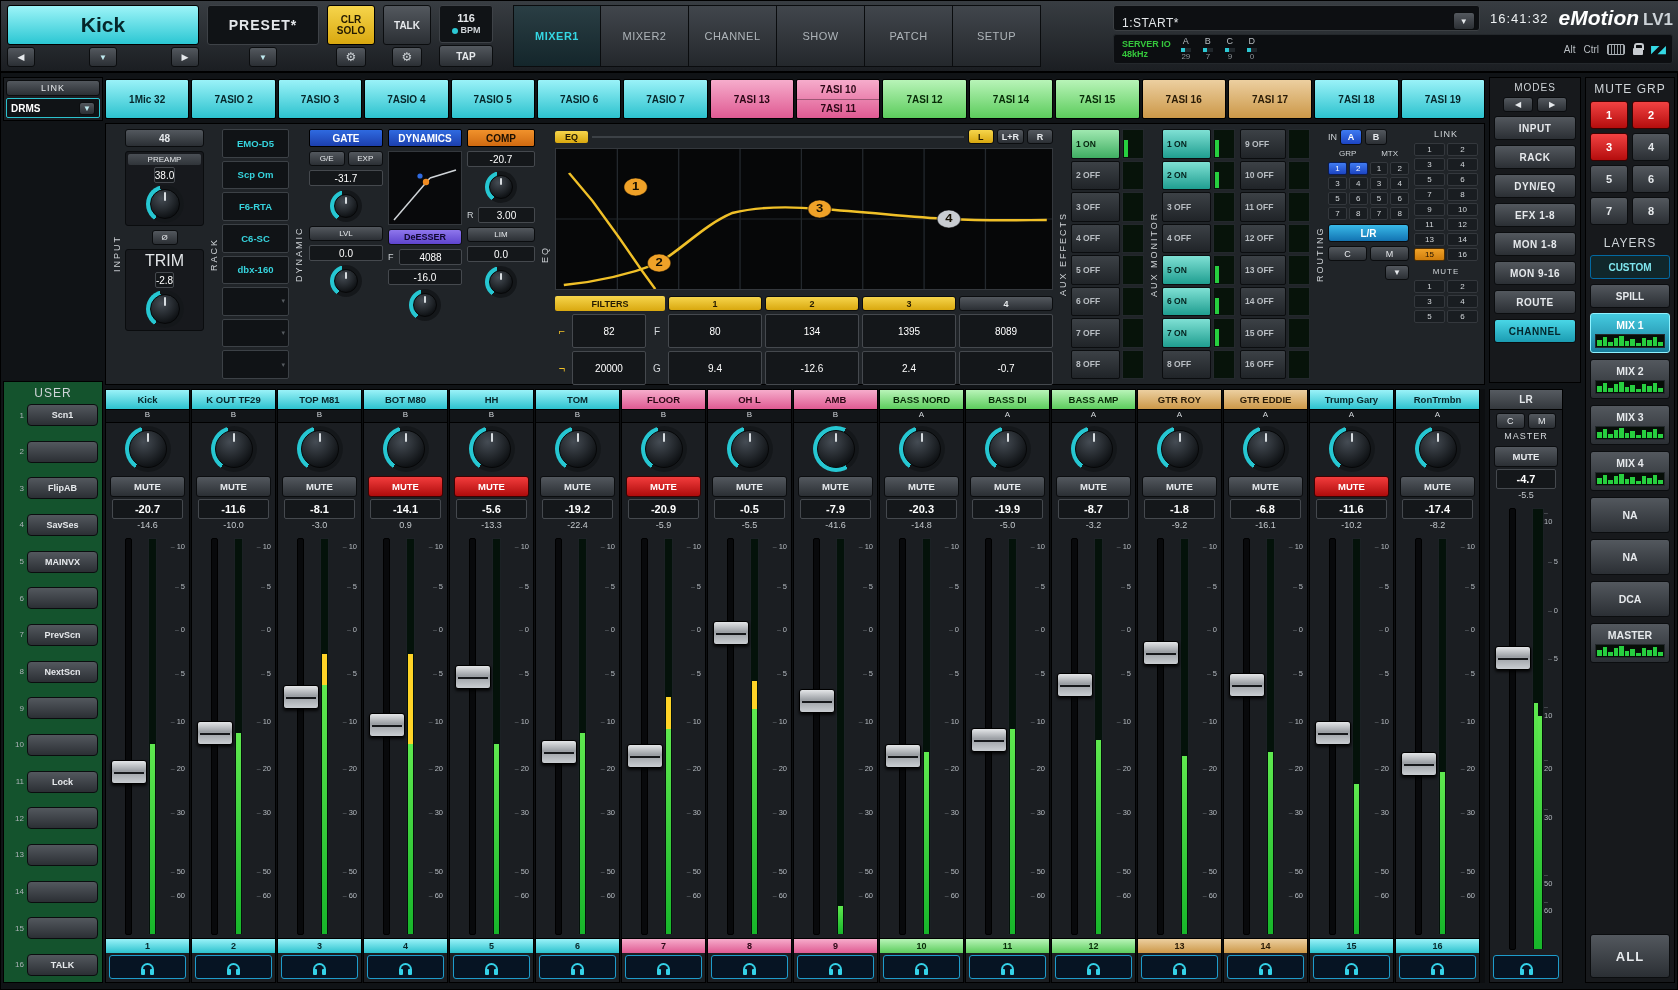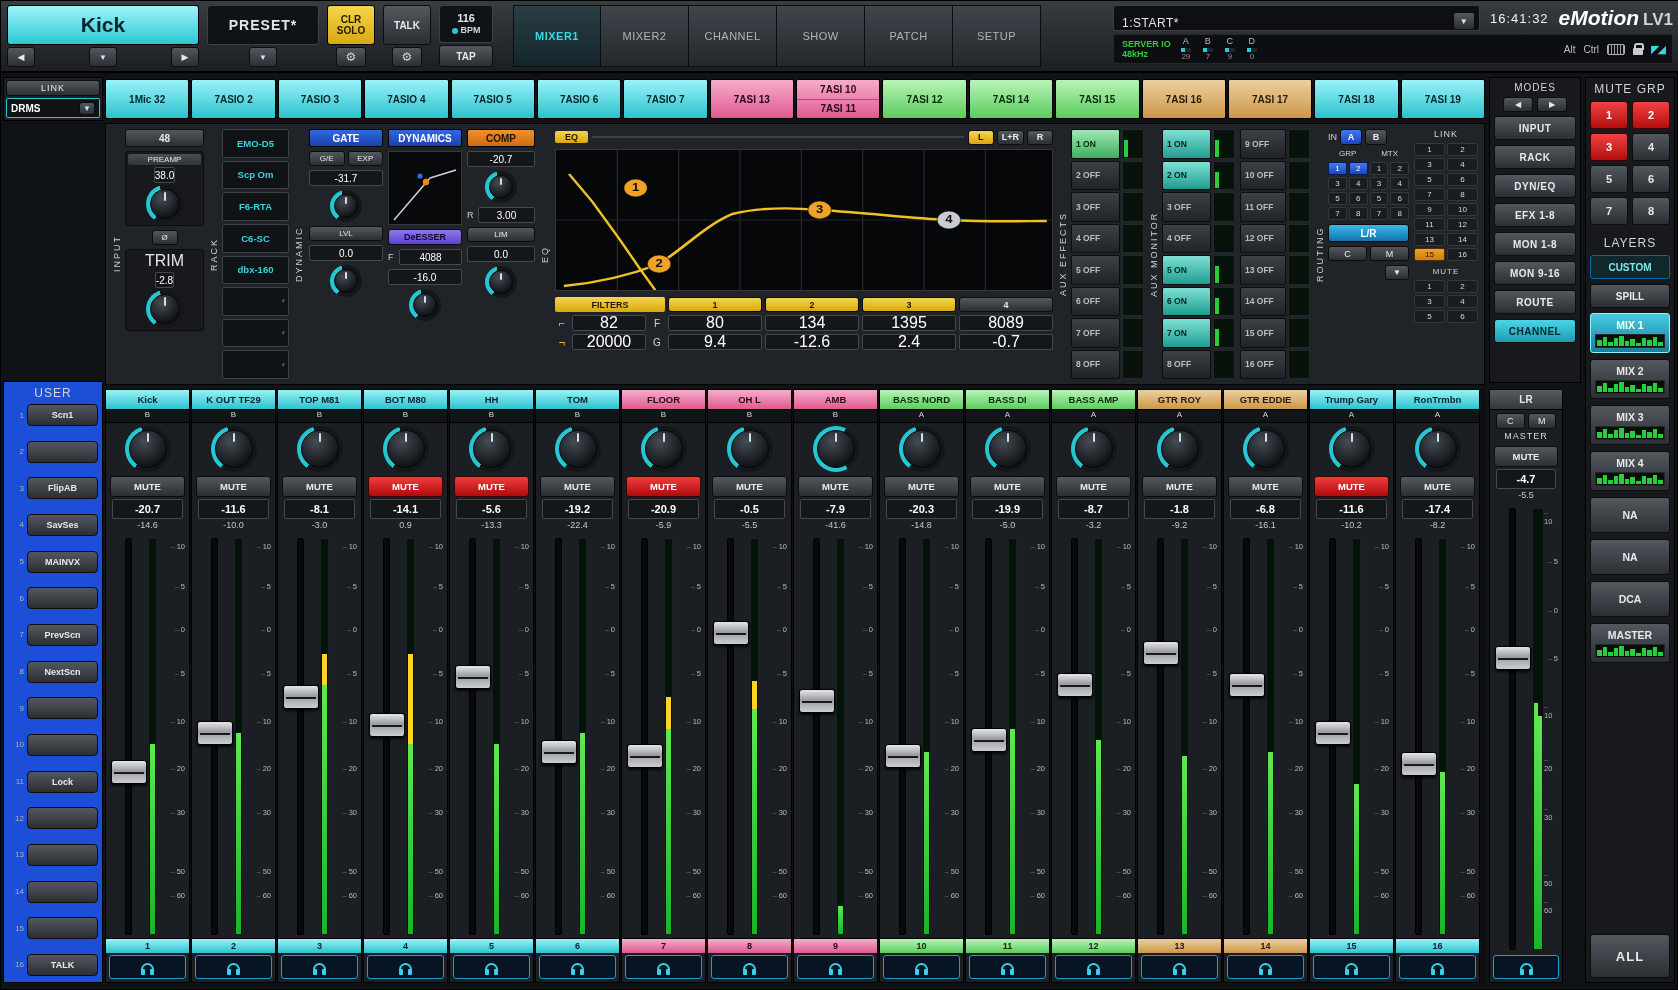--- a/index.html
+++ b/index.html
@@ -132,21 +132,21 @@
 .eqch{height:15px;min-width:26px;font-size:9px;font-weight:bold;padding:0 4px}
 .eqch.on{background:linear-gradient(180deg,#f6d54c,#d9a80f);color:#241a02}
 .eq-graph{position:relative;height:142px;background:#060708;border:1px solid #34383d}
 .eq-bottom{display:grid;grid-template-columns:14px 74px 16px repeat(4,1fr);gap:3px;margin-top:2px}
 .filters-lbl{grid-column:1/4;background:linear-gradient(180deg,#f6d54c,#d9a80f);color:#241a02;font-size:9px;font-weight:bold;
   display:flex;align-items:center;justify-content:center;border-radius:2px;height:15px}
 .band-btn{height:15px;font-size:9px;font-weight:bold}
 .band-btn.on{background:linear-gradient(180deg,#f6d54c,#d9a80f);color:#241a02}
 .slope{font-size:11px;color:#f0c028;display:flex;align-items:center;justify-content:center}
 .fg-l{font-size:10px;color:#d4d8dc;display:flex;align-items:center;justify-content:center}
-.eq-bottom .valbox{height:16px;font-size:16px}
+.eq-bottom .valbox{height:34px;font-size:10px}
 .auxcol{width:86px;flex-direction:row;display:flex;gap:3px}
 .aux-rows{flex:1;display:flex;flex-direction:column;gap:2px}
 .aux-row{flex:1;display:flex;gap:2px;align-items:stretch}
 .aux-btn{flex:1;background:linear-gradient(180deg,#3c4146,#202428);border:1px solid #0b0d0f;border-radius:2px;
   color:#b9bec3;font-size:8.5px;font-weight:bold;display:flex;align-items:center;padding-left:4px}
 .aux-row.on .aux-btn{background:linear-gradient(180deg,#9fe8b0,#3fae62);color:#05230e}
 .aux-row.on.teal .aux-btn{background:linear-gradient(180deg,#7fe0d4,#1f9e90);color:#03211d}
 .aux-meter{width:22px;background:#07130a;border:1px solid #23282c;position:relative}
 .aux-row.on .aux-meter::after{content:"";position:absolute;left:1px;bottom:1px;width:4px;height:60%;background:#27cf3f}
 .cv-aux16{width:70px}
@@ -189,21 +189,21 @@
   font-size:10.5px;font-weight:bold;padding:3px}
 .layer-btn.plain{min-height:36px}
 .layer-btn.active{background:linear-gradient(180deg,#45cbe0,#187e9c);color:#fff;border:1px solid #8ff2ff}
 .custom-btn{height:24px;font-size:10px;font-weight:bold;border:1px solid #0369a1;color:#7fe6ee;background:#10272b}
 .spill-btn{height:24px;font-size:10px;font-weight:bold}
 .mini-meter{width:70px;height:14px;background:#060e07;border:1px solid #23282c;display:flex;align-items:flex-end;gap:1px;padding:1px}
 .mini-meter span{flex:1;background:#27cf3f}
 .all-btn{height:44px;font-size:13px;font-weight:bold;letter-spacing:1px;margin-top:auto}
 
 
-.userpanel{position:absolute;left:2px;top:380px;width:100px;height:602px;background:#1d4ed8;border:1px solid #000;
+.userpanel{position:absolute;left:2px;top:380px;width:100px;height:602px;background:#14532d;border:1px solid #000;
   display:flex;flex-direction:column;padding:4px 4px 6px 4px}
 .userpanel .sec-title{margin-bottom:4px}
 .user-list{flex:1;display:flex;flex-direction:column;justify-content:space-between}
 .user-row{display:flex;align-items:center;gap:3px}
 .user-n{width:16px;font-size:8px;color:#aeb4b9;text-align:right}
 .user-btn{flex:1;height:22px;font-size:9px;font-weight:bold;border-radius:4px}
 
 
 .mixer{position:absolute;left:104px;top:388px;width:1380px;height:594px;display:flex;background:#0c0e10}
 .strip{width:85px;margin-right:1px;background:#1b1e22;border:1px solid #000;display:flex;flex-direction:column}

